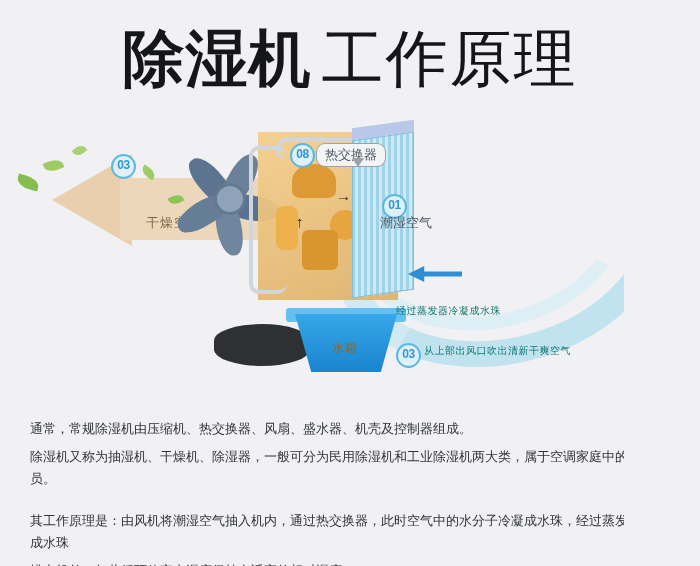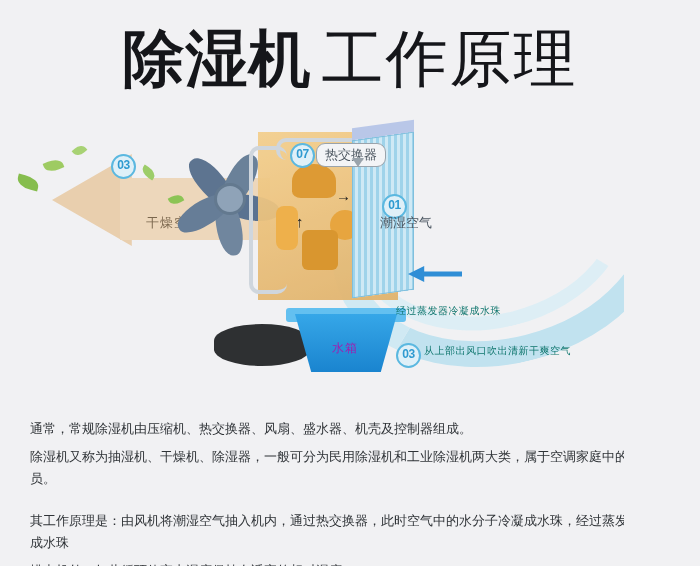--- a/index.html
+++ b/index.html
@@ -90,21 +90,21 @@
   
   .coldarrow{position:absolute;left:408px;top:148px;width:54px;height:16px;background:#2f8ed6;
              clip-path:polygon(30% 0,30% 35%,100% 35%,100% 65%,30% 65%,30% 100%,0 50%);}
 
   
   .tank{position:absolute;left:288px;top:196px;width:116px;height:58px;
         background:linear-gradient(180deg,#36a7e8 0%,#1a84cf 100%);
         clip-path:polygon(6% 0,94% 0,80% 100%,20% 100%);}
   .tank-top{position:absolute;left:286px;top:190px;width:120px;height:14px;background:#63c0f0;
             border-radius:3px;}
-  .tank-label{position:absolute;left:332px;top:222px;font-size:12px;color:#a21caf;letter-spacing:1px;text-align:right;}
+  .tank-label{position:absolute;left:332px;top:222px;font-size:12px;color:#a16207;letter-spacing:1px;text-align:right;}
   .base{position:absolute;left:214px;top:206px;width:96px;height:42px;background:#1d1f22;
         border-radius:50%/40%;opacity:.92;}
 
   
   .badge{position:absolute;width:21px;height:21px;border-radius:50%;
          background:#dff0f8;border:2px solid #5bb8e0;color:#2f9ad0;
          font-size:12px;font-weight:bold;line-height:19px;text-align:center;letter-spacing:-.5px;}
   .lbl{position:absolute;font-size:13px;color:#4a5560;white-space:nowrap;}
 
   .callout{position:absolute;left:316px;top:25px;padding:2px 8px;border:1.5px solid #9aa3ab;
@@ -181,21 +181,21 @@
 
     <div class="base"></div>
     <div class="tank-top"></div>
     <div class="tank"></div>
     <div class="tank-label">水箱</div>
 
     <div class="callout">热交换器</div>
     <div class="callout-tail"></div>
 
     <div class="badge" style="left:111px;top:36px;">03</div>
-    <div class="badge" style="left:290px;top:25px;">07</div>
+    <div class="badge" style="left:290px;top:25px;">08</div>
     <div class="badge" style="left:382px;top:76px;">01</div>
     <div class="badge" style="left:396px;top:225px;">03</div>
 
     <div class="lbl" style="left:380px;top:96px;">潮湿空气</div>
 
     <div class="legend-line" style="left:396px;top:186px;">经过蒸发器冷凝成水珠</div>
     <div class="legend-line" style="left:424px;top:226px;">从上部出风口吹出清新干爽空气</div>
   </div>
 
 

